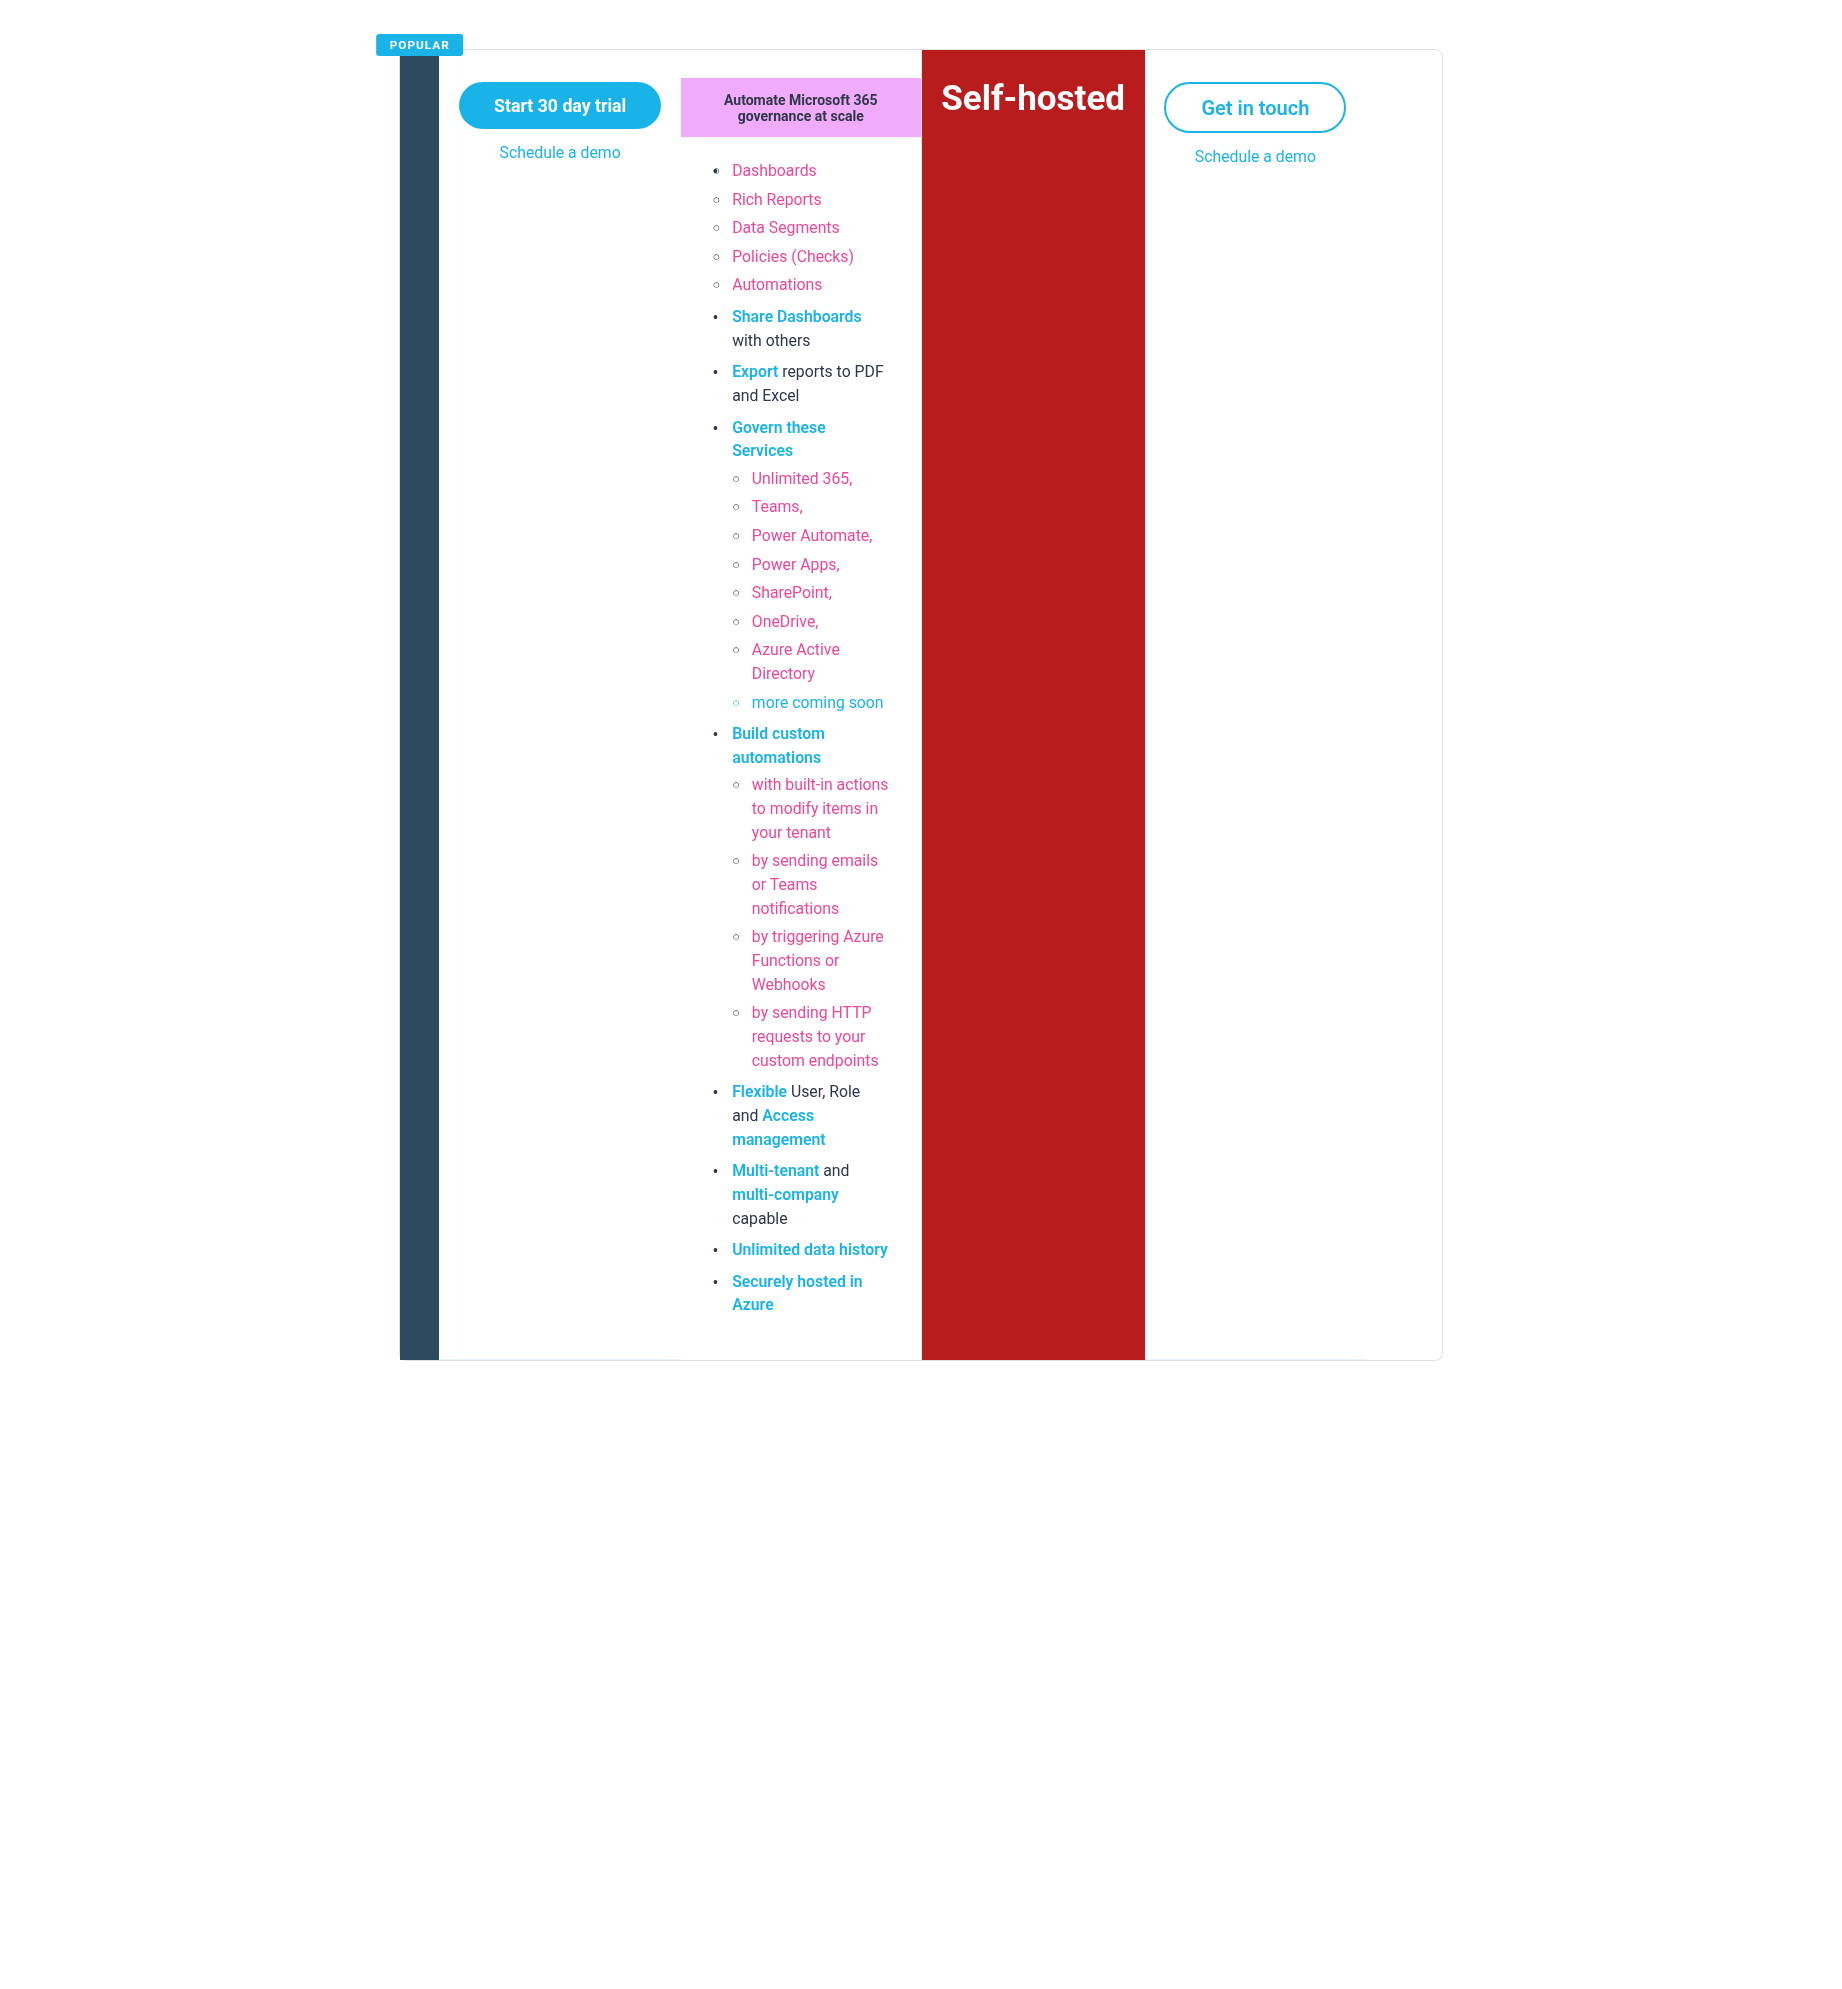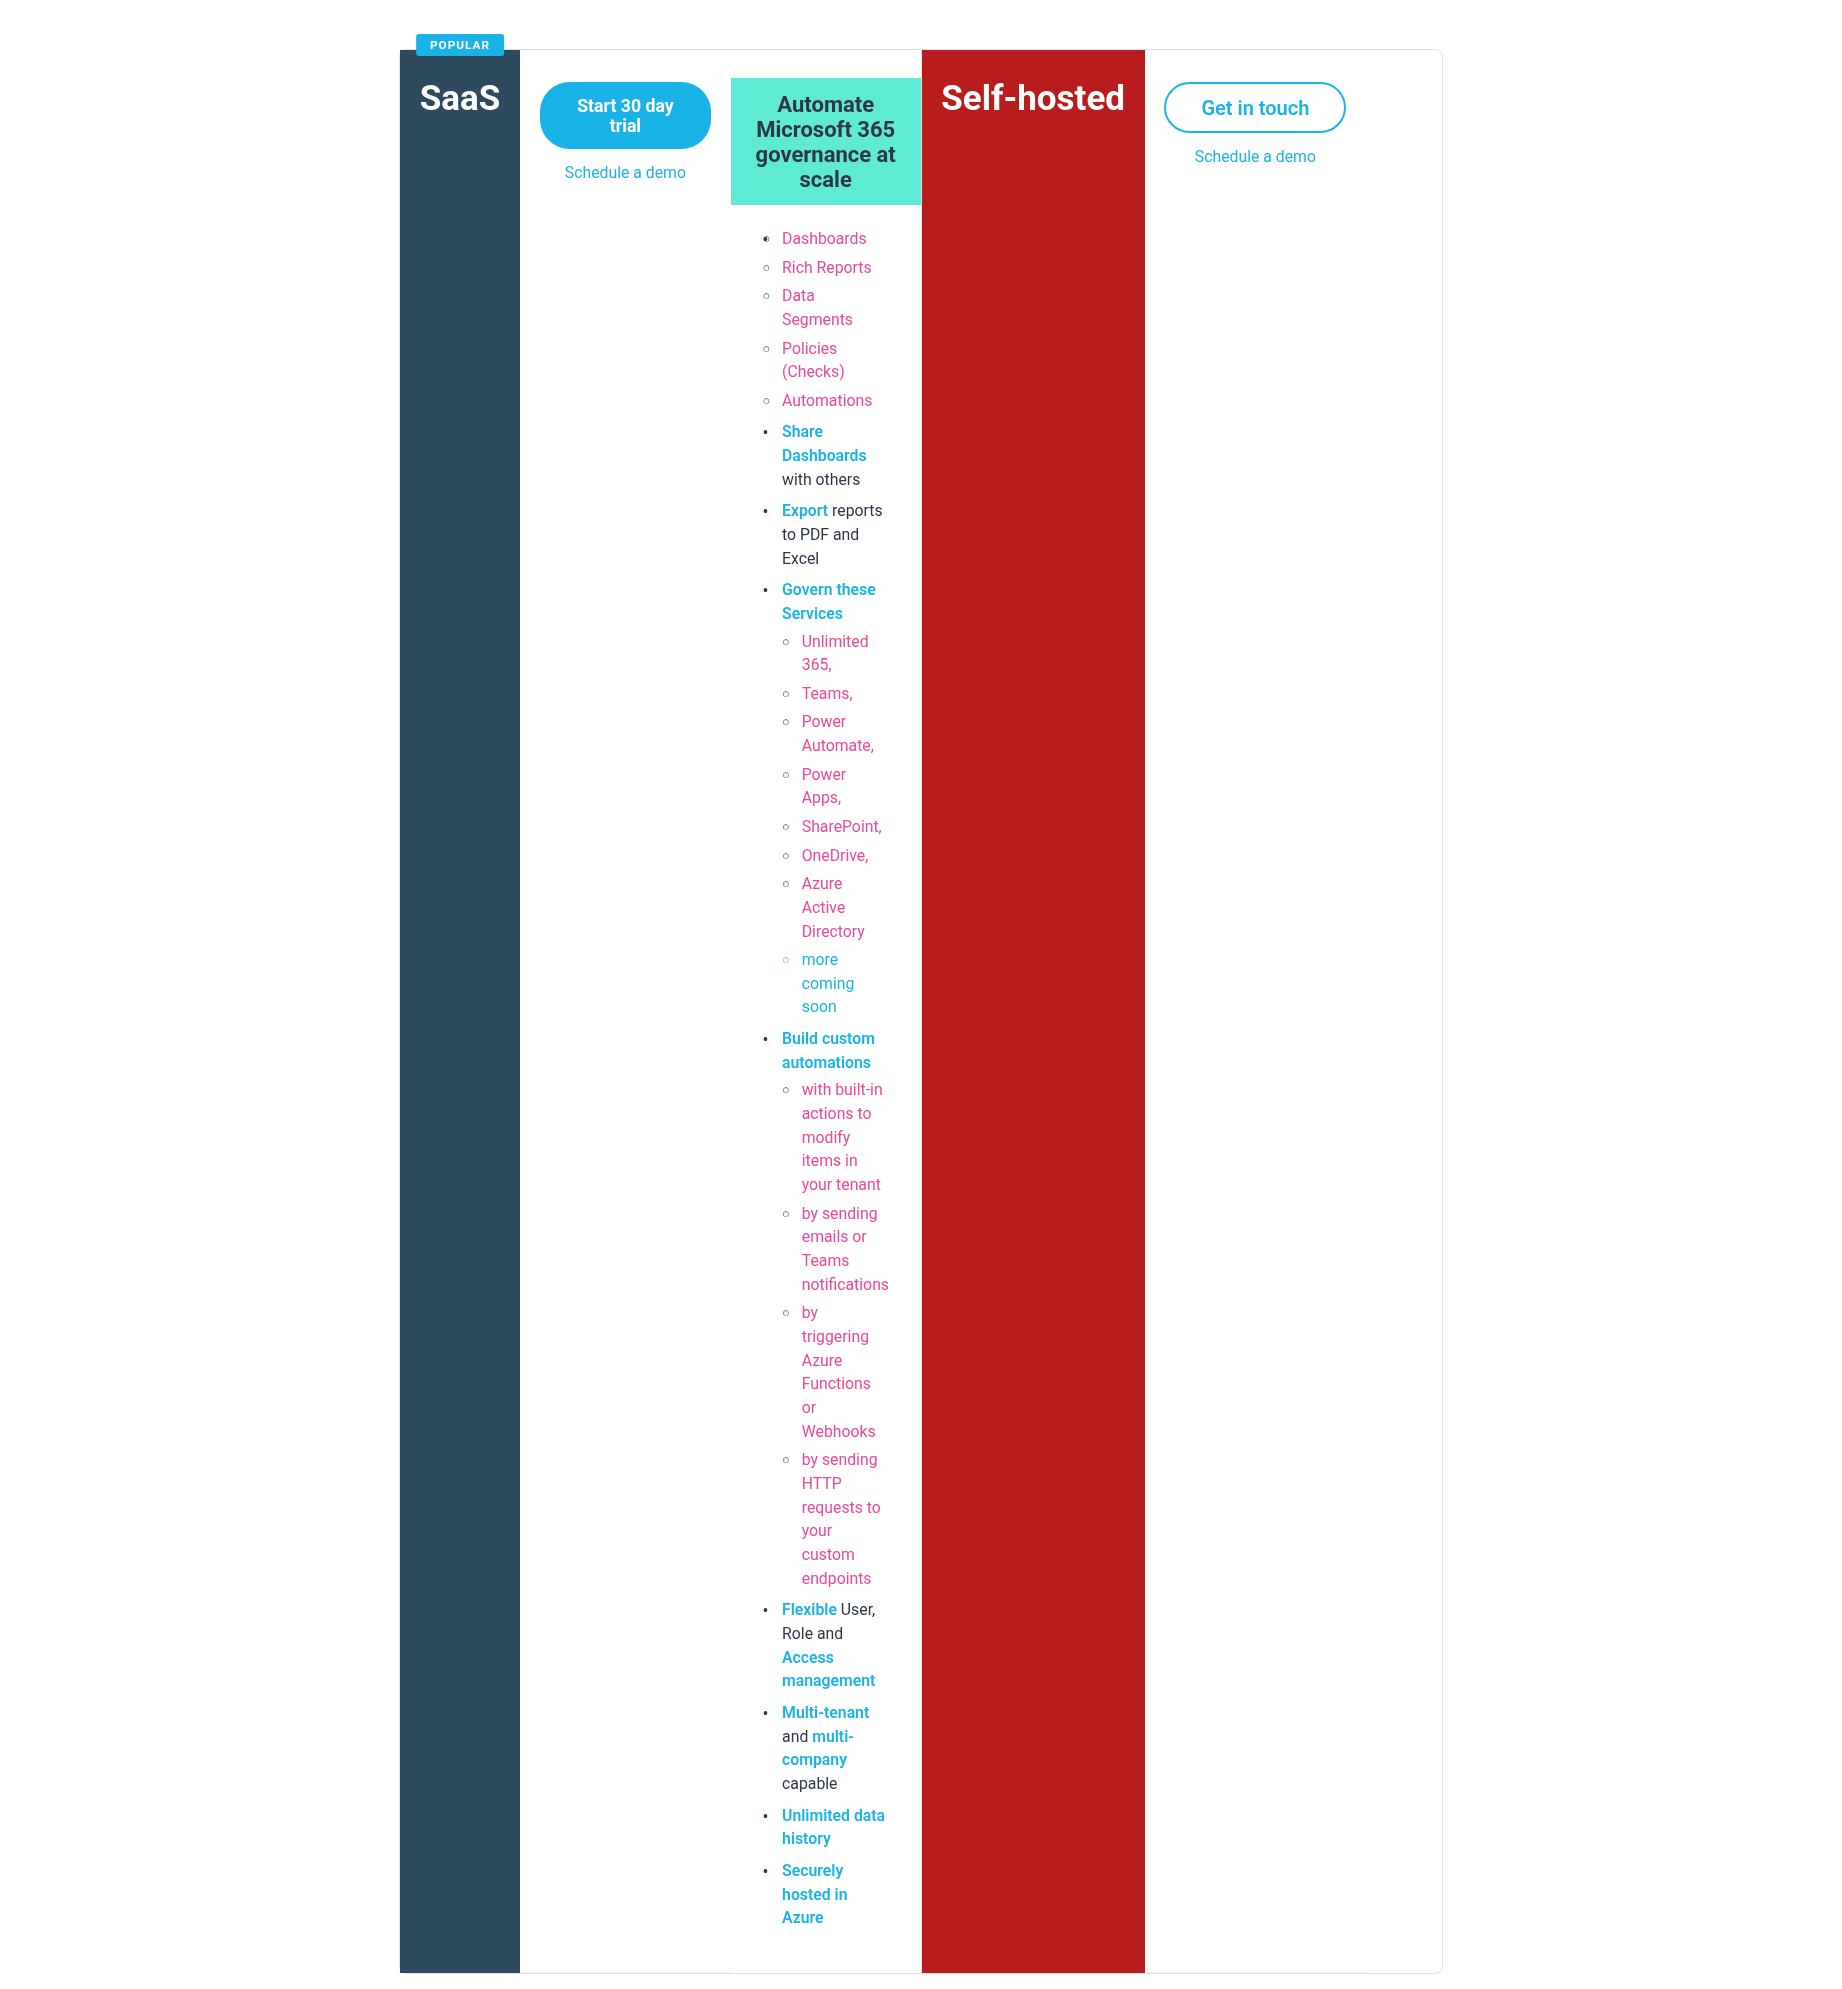--- a/index.html
+++ b/index.html
@@ -101,26 +101,26 @@
       color: #1ab3e8;
       text-decoration: none;
       font-size: 15.8px;
     }
     .features-section {
       padding: 27.6px 31.5px 35px;
       background: #fff;
       flex: 1;
     }
     .features-title {
-      font-size: 22px;
+      font-size: 14px;
       font-weight: 700;
       color: #2d3748;
       text-align: center;
       margin-bottom: 21.7px;
-      background: #5eead4;
+      background: #f0abfc;
       padding: 13.8px 9.9px;
       margin: 0 -31.5px 21.7px -31.5px;
     }
     .feature-list {
       list-style: none;
       padding: 0;
     }
     .feature-list > li {
       position: relative;
       padding-left: 19.7px;
@@ -172,21 +172,20 @@
     }
   </style>
 </head>
 <body>
 
 <div class="pricing-container">
 
   <div class="plan-column saas">
     <div class="plan-header saas-header">
       <span class="popular-badge">POPULAR</span>
-      <h1>SaaS</h1>
     </div>
     <div class="cta-section">
       <a href="#" class="btn-primary">Start 30 day trial</a>
       <a href="#" class="schedule-demo-link">Schedule a demo</a>
     </div>
     <div class="features-section">
       <div class="features-title">Automate Microsoft 365 governance at scale</div>
       <ul class="feature-list">
 
         <li style="padding-left:0; list-style:none;">

